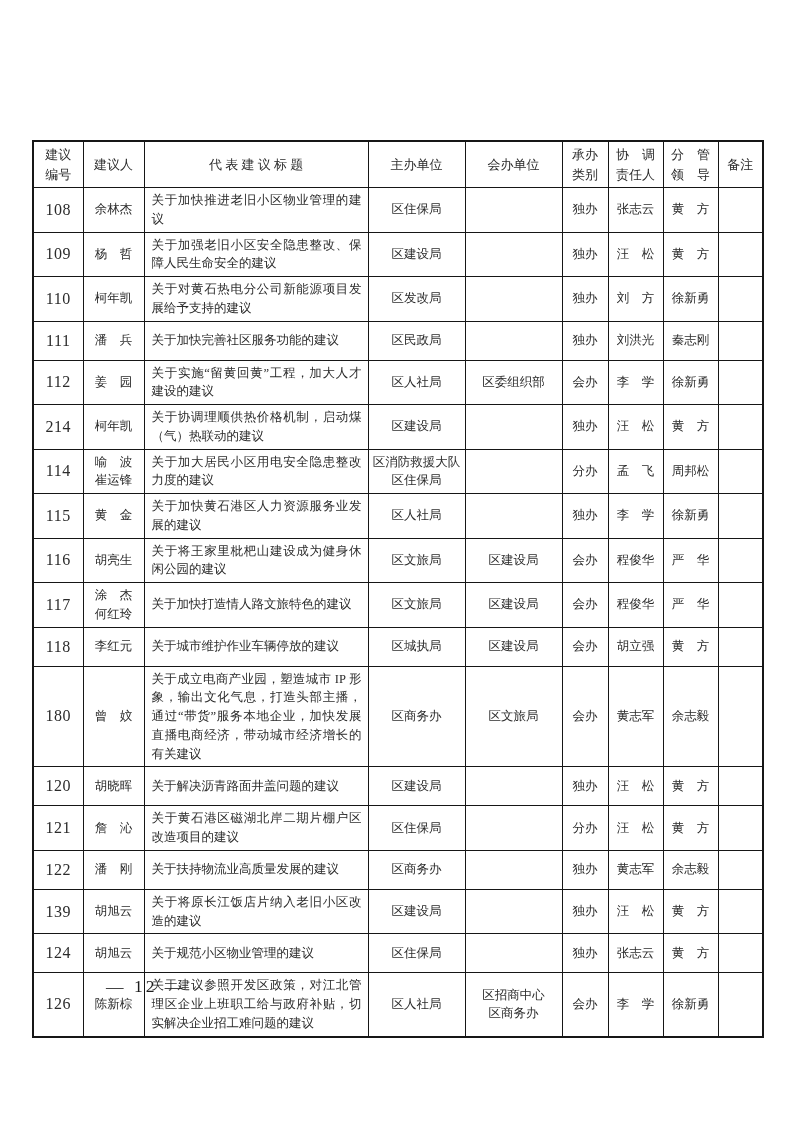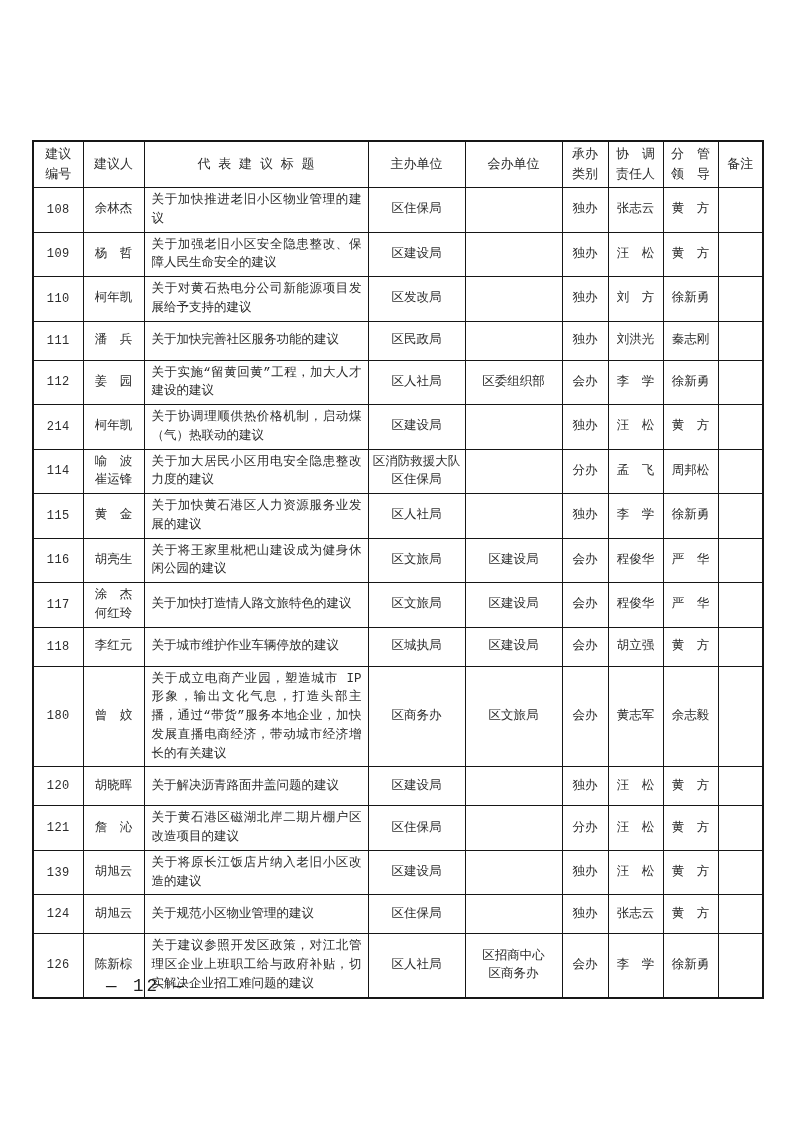--- a/index.html
+++ b/index.html
@@ -2,21 +2,21 @@
 <html><head>
 <meta charset="utf-8">
 <style>
   * { box-sizing: border-box; }
   html, body { margin: 0; padding: 0; background: #ffffff; }
   .sheet {
     position: relative;
     width: 793px;
     height: 1122px;
     background: #ffffff;
-    font-family: Liberation Mono, monospace;
+    font-family: Liberation Serif, serif;
     color: #2b2b2b;
     overflow: hidden;
   }
   table.suggestions {
     position: absolute;
     left: 32px;
     top: 140px;
     width: 730px;
     border-collapse: collapse;
     table-layout: fixed;
@@ -36,21 +36,21 @@
     overflow: hidden;
   }
   thead th { height: 40px; font-size: 13px; }
   tbody td { height: 39px; }
   td.col-title {
     text-align: left;
     padding-left: 7px;
     padding-right: 6px;
     text-align: justify;
   }
-  td.col-no { font-size: 12px; letter-spacing: 0.5px; margin-left: 12px; }
+  td.col-no { font-size: 16px; letter-spacing: 0.5px; margin-left: 12px; }
   .page-footer {
     position: absolute;
     left: 106px;
     top: 976px;
     font-size: 17.5px;
     letter-spacing: 3px;
     color: #1c1c1c;
   }
 </style>
 </head>
@@ -239,20 +239,31 @@
           <td class="col-proposer">詹　沁</td>
           <td class="col-title">关于黄石港区磁湖北岸二期片棚户区改造项目的建议</td>
           <td class="col-host">区住保局</td>
           <td class="col-cohost"></td>
           <td class="col-category">分办</td>
           <td class="col-coordinator">汪　松</td>
           <td class="col-leader">黄　方</td>
           <td class="col-remark"></td>
         </tr>
         <tr>
+          <td class="col-no">122</td>
+          <td class="col-proposer">潘　刚</td>
+          <td class="col-title">关于扶持物流业高质量发展的建议</td>
+          <td class="col-host">区商务办</td>
+          <td class="col-cohost"></td>
+          <td class="col-category">独办</td>
+          <td class="col-coordinator">黄志军</td>
+          <td class="col-leader">余志毅</td>
+          <td class="col-remark"></td>
+        </tr>
+        <tr>
           <td class="col-no">139</td>
           <td class="col-proposer">胡旭云</td>
           <td class="col-title">关于将原长江饭店片纳入老旧小区改造的建议</td>
           <td class="col-host">区建设局</td>
           <td class="col-cohost"></td>
           <td class="col-category">独办</td>
           <td class="col-coordinator">汪　松</td>
           <td class="col-leader">黄　方</td>
           <td class="col-remark"></td>
         </tr>

